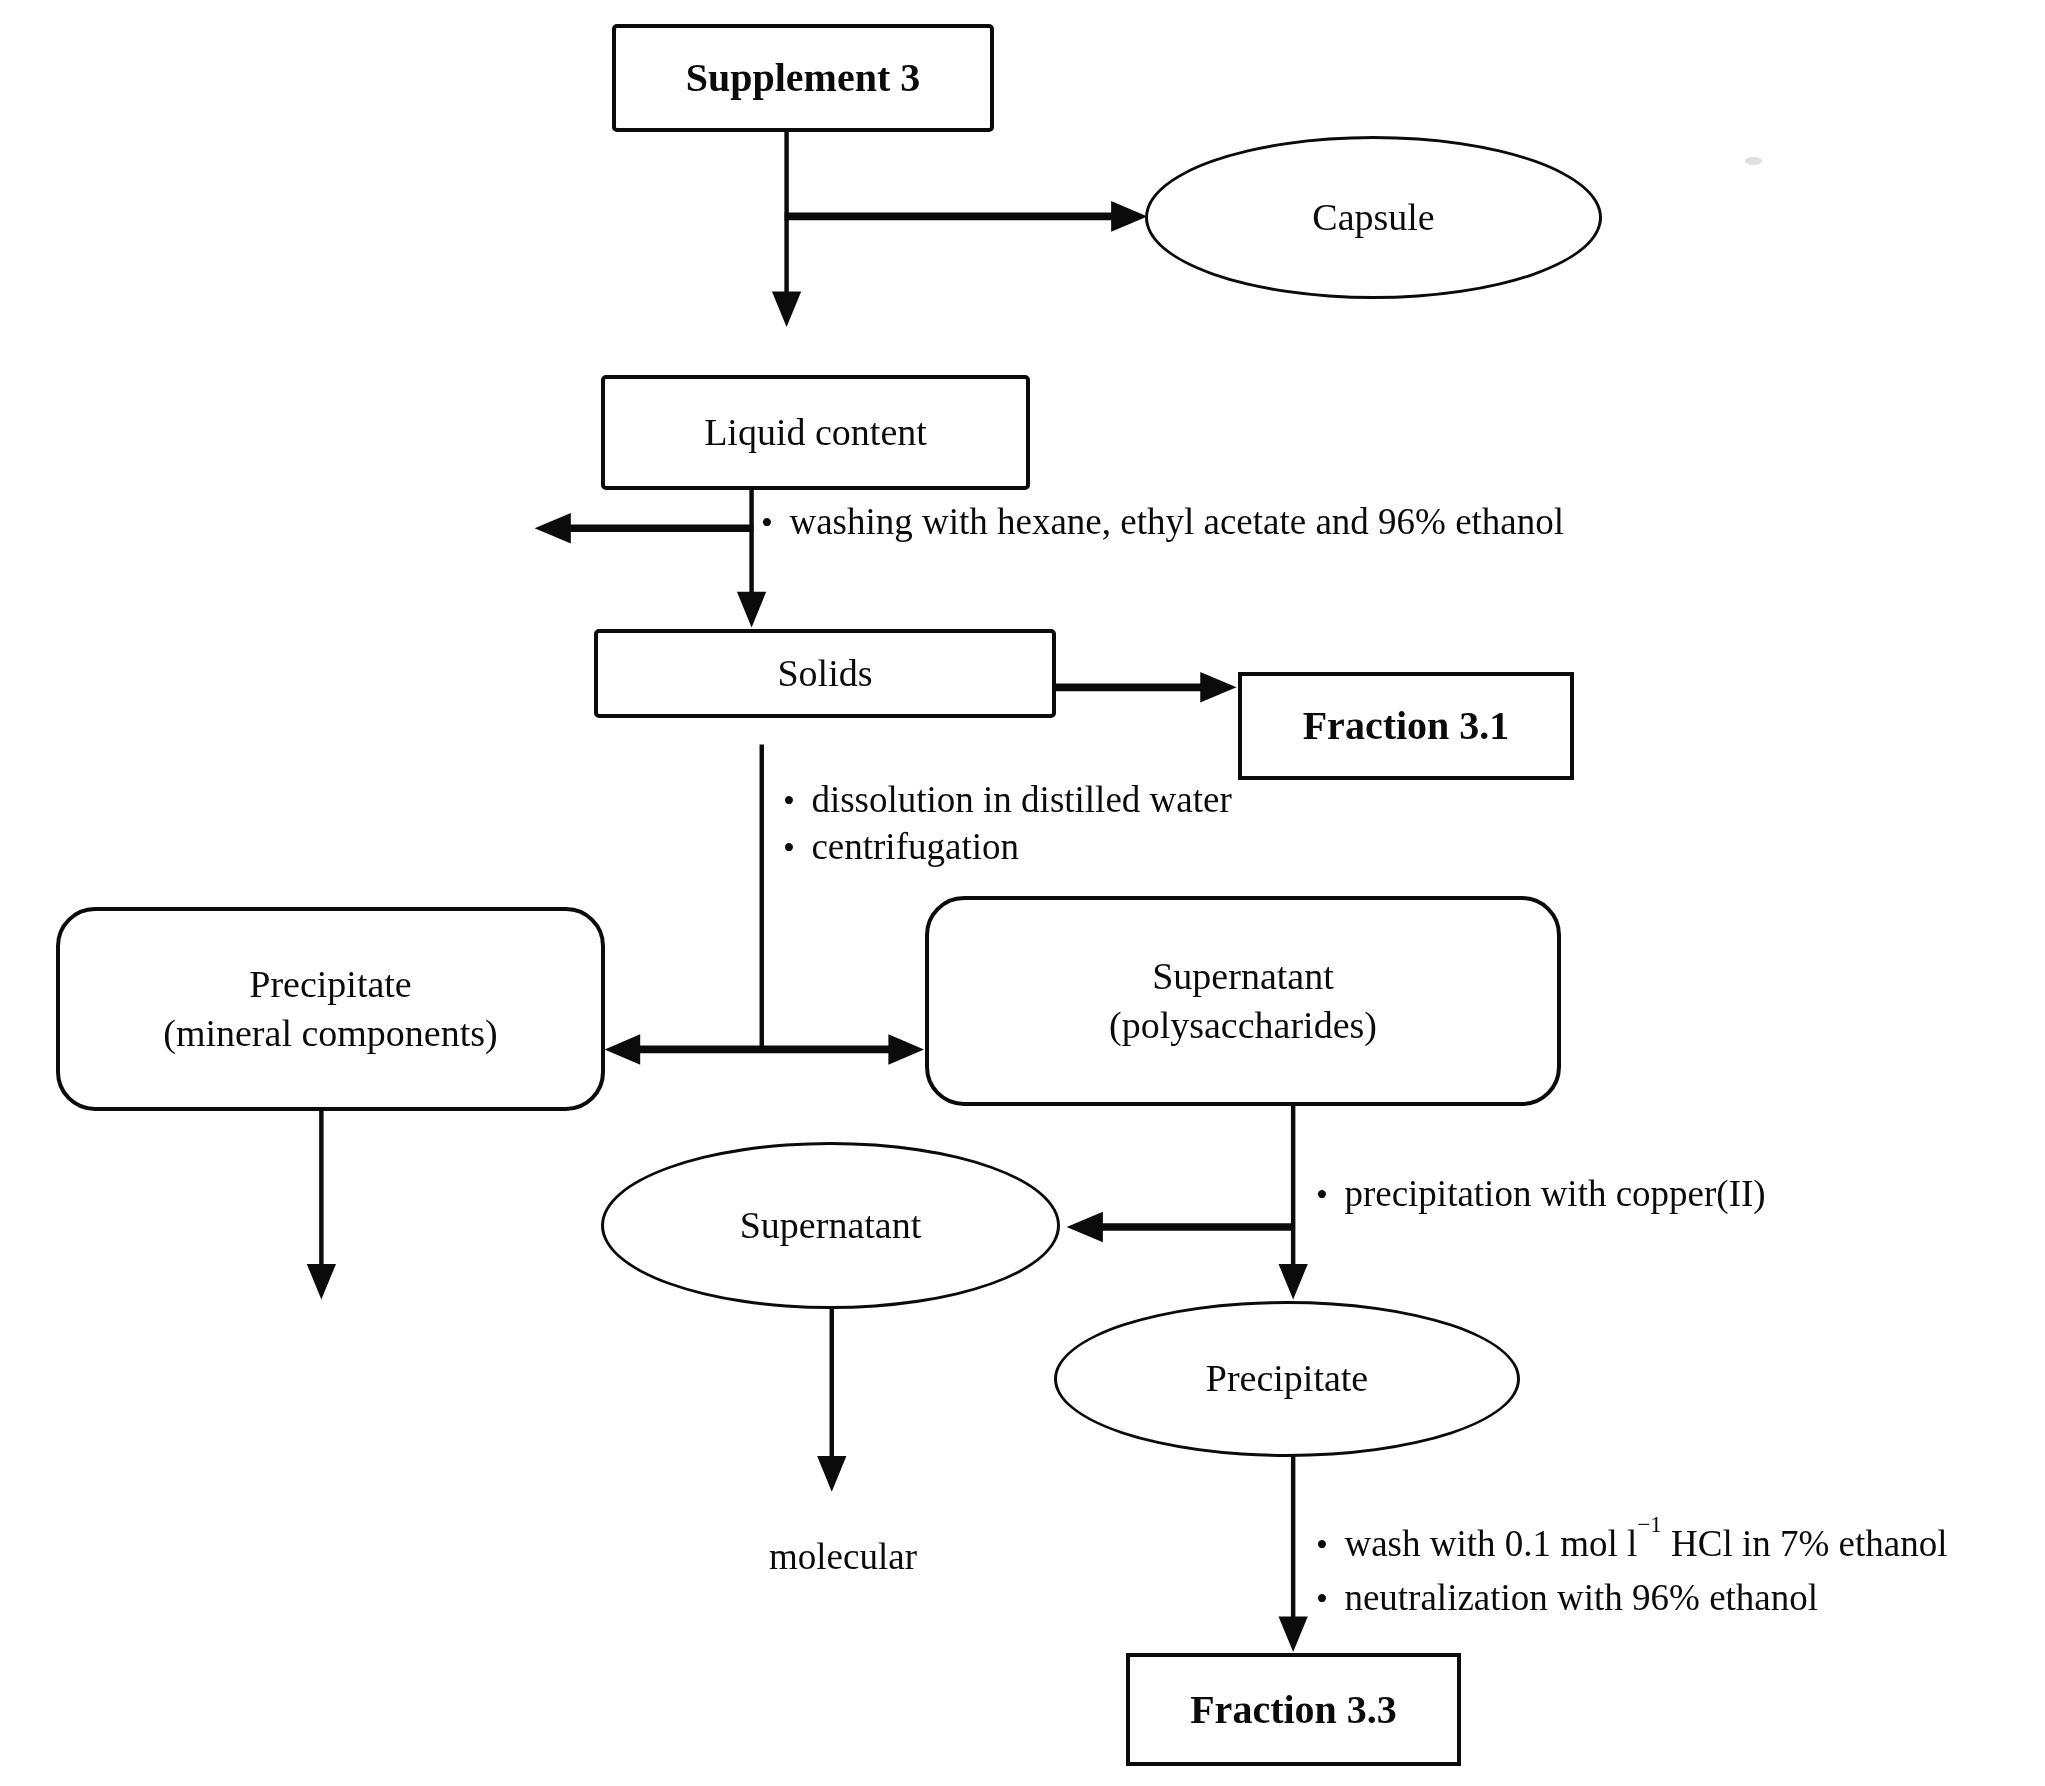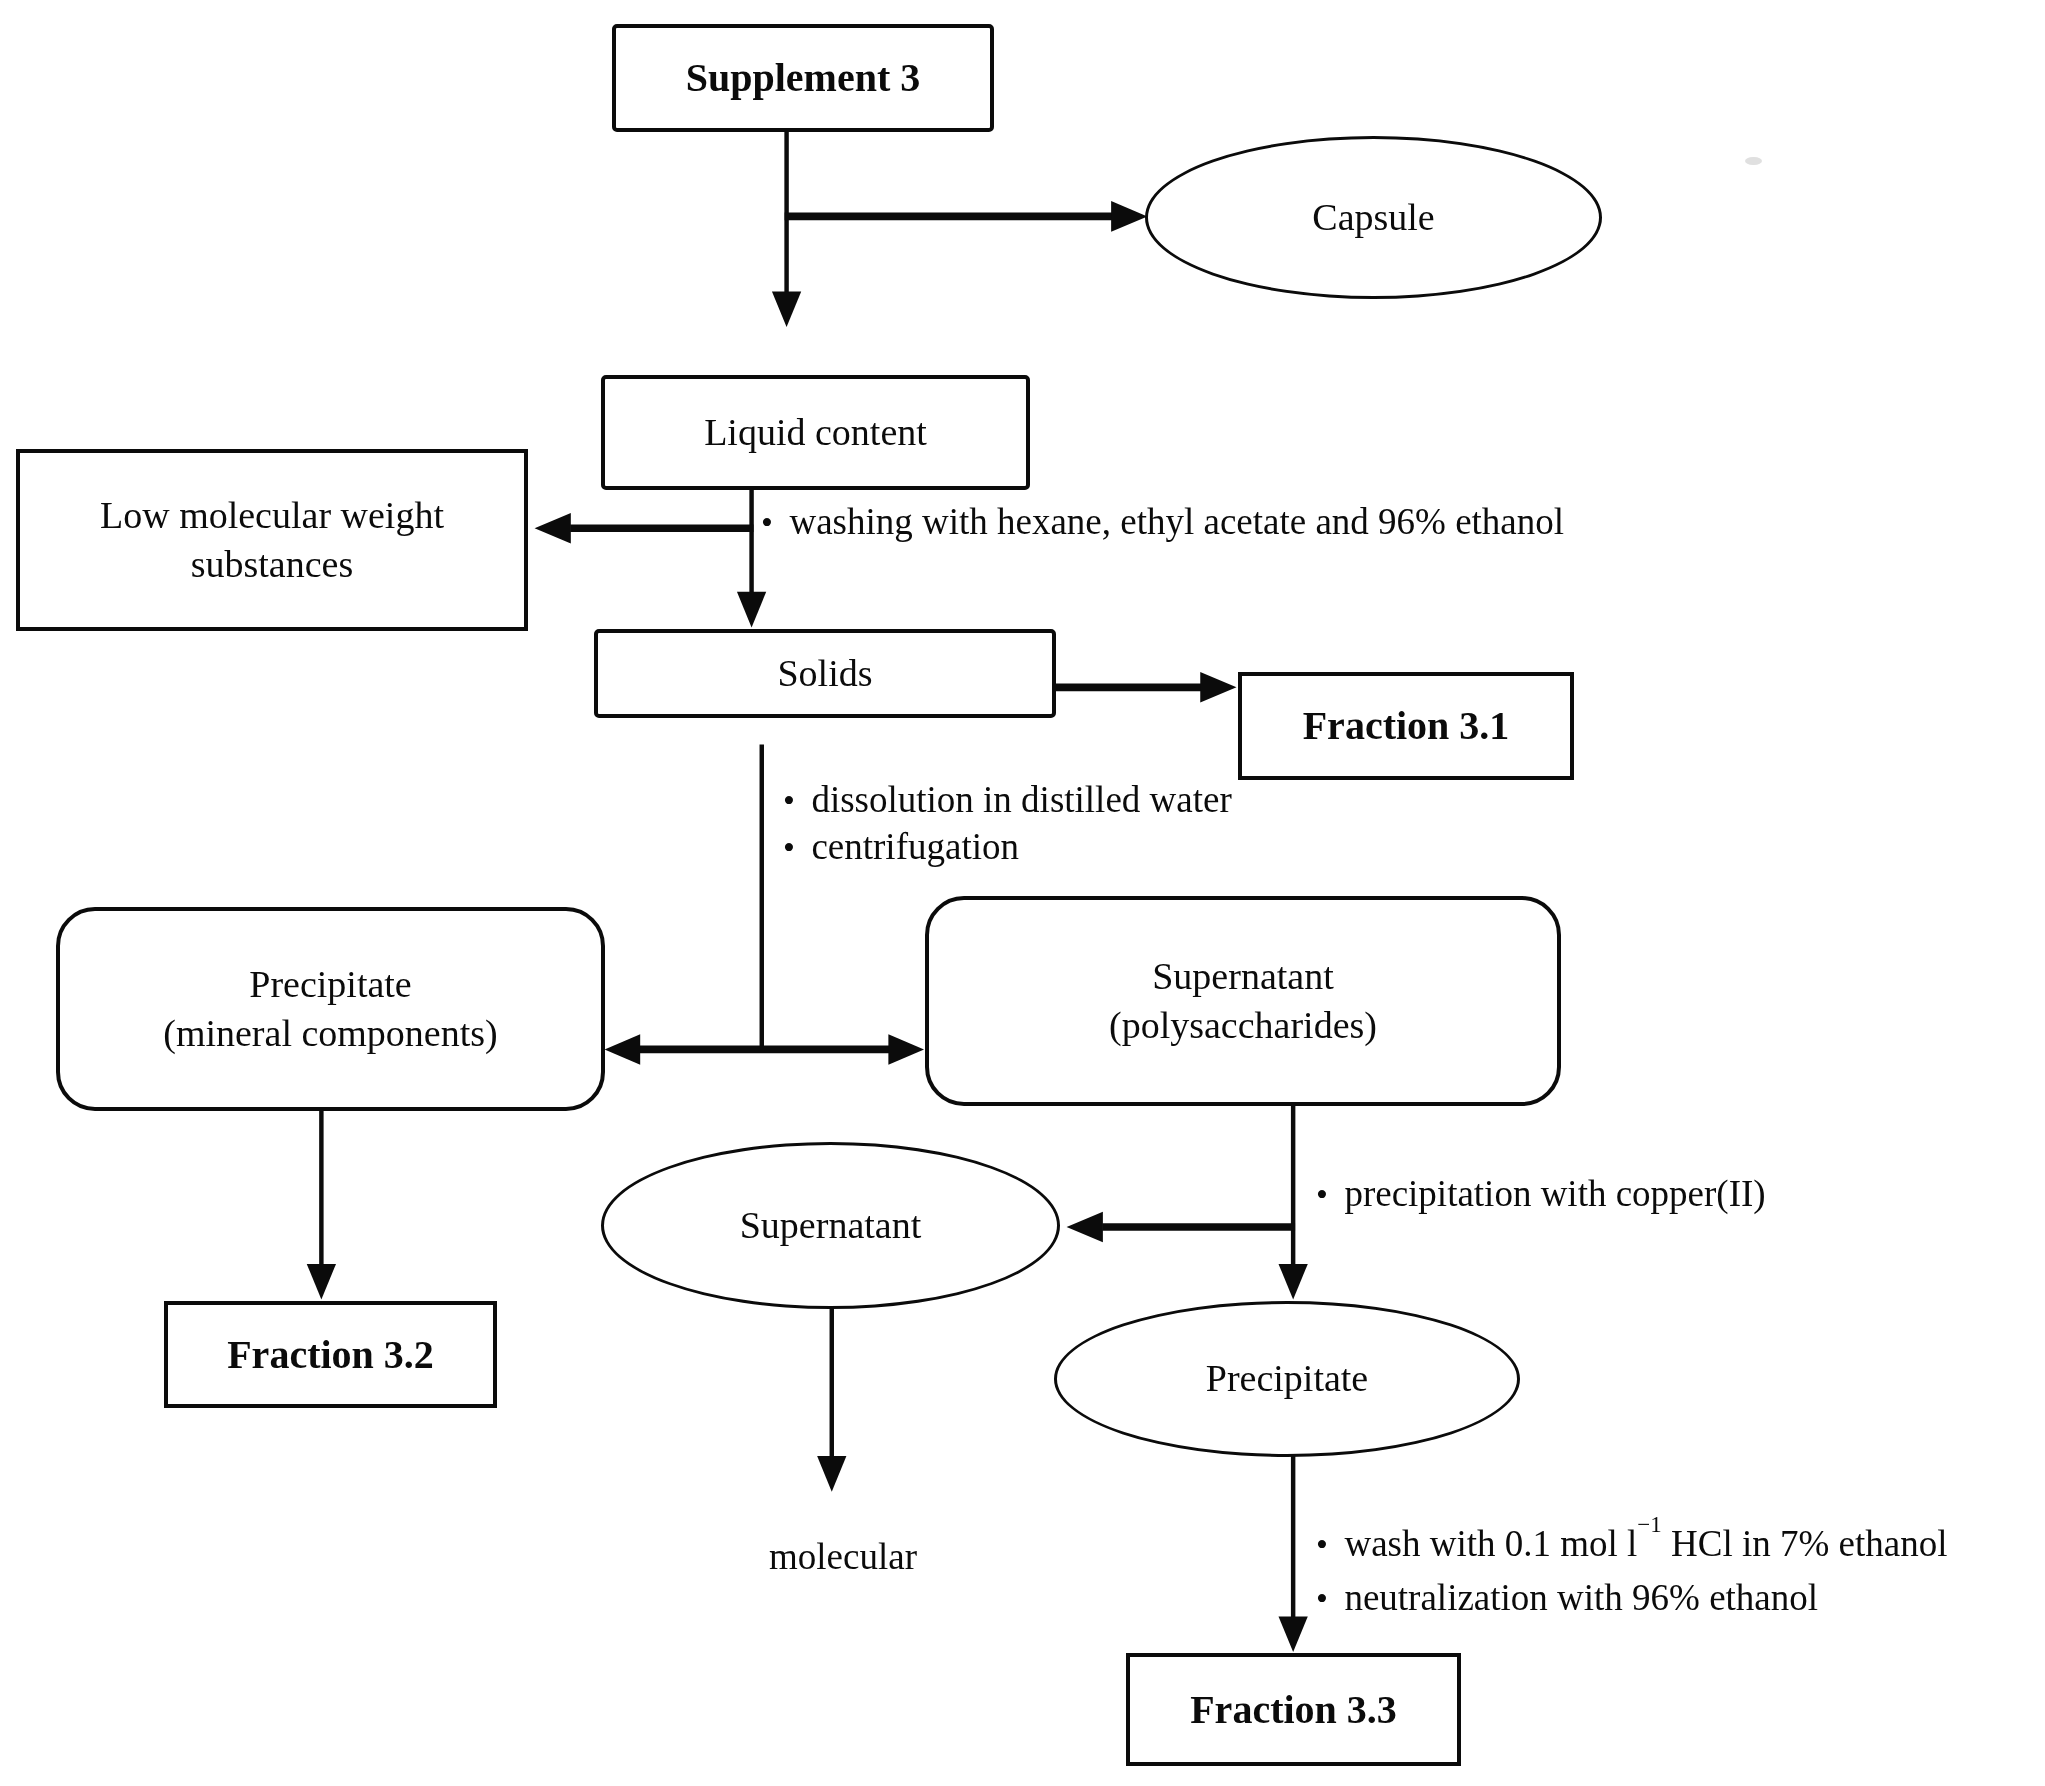--- a/index.html
+++ b/index.html
@@ -100,34 +100,31 @@
       <polygon points="2032,2596 2009,2540 2055,2540" stroke="none"></polygon>
     </g>
   </svg>
 
   <div class="node rounded bold" style="left:612px;top:24px;width:382px;height:108px;border-width:4.5px;">Supplement 3</div>
 
   <div class="node ellipse" style="left:1145px;top:136px;width:457px;height:163px;">Capsule</div>
 
   <div class="node rounded" style="left:601px;top:328px;width:429px;height:115px;border-width:4.5px;margin-top:47px;">Liquid content</div>
 
-  <div class="node" style="left:16px;top:449px;width:512px;height:182px;border-width:4.5px;">Low molecular weight
-substances</div>
 
   <div class="node rounded" style="left:594px;top:629px;width:462px;height:89px;border-width:4.5px;">Solids</div>
 
   <div class="node bold" style="left:1238px;top:672px;width:336px;height:108px;border-width:4.5px;">Fraction 3.1</div>
 
   <div class="node biground" style="left:56px;top:907px;width:549px;height:204px;border-width:4.5px;">Precipitate
 (mineral components)</div>
 
   <div class="node biground" style="left:925px;top:896px;width:636px;height:210px;border-width:4.5px;">Supernatant
 (polysaccharides)</div>
 
-  <div class="node bold" style="left:164px;top:1301px;width:333px;height:107px;border-width:4.5px;">Fraction 3.2</div>
 
   <div class="node ellipse" style="left:601px;top:1142px;width:459px;height:167px;">Supernatant</div>
 
   <div class="node ellipse" style="left:1054px;top:1301px;width:466px;height:156px;">Precipitate</div>
 
   <div class="plainlabel" style="left:716px;top:1535px;width:254px;">molecular</div>
 
   <div class="node bold" style="left:1126px;top:1653px;width:335px;height:113px;border-width:4.5px;">Fraction 3.3</div>
 
   <div class="annotation" style="left:761px;top:501px;">

